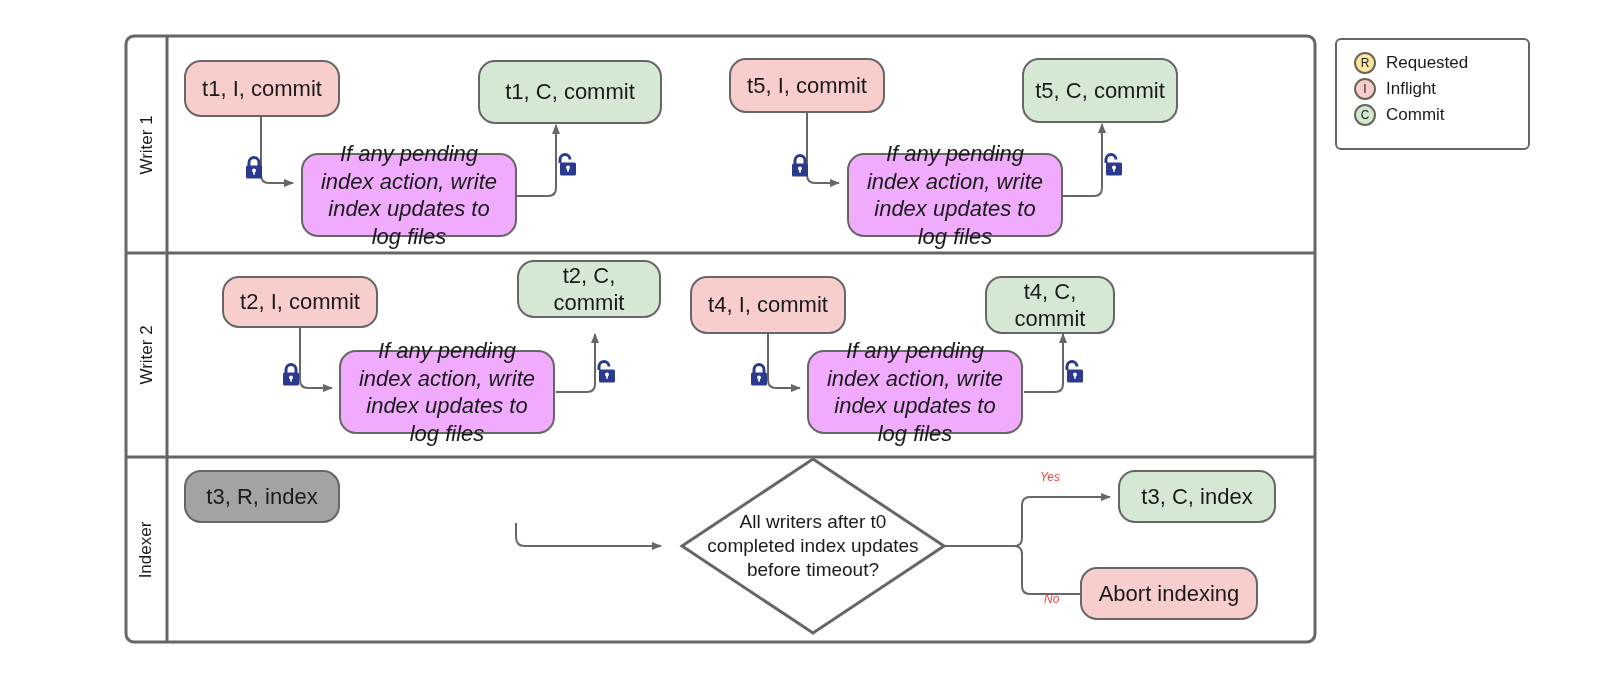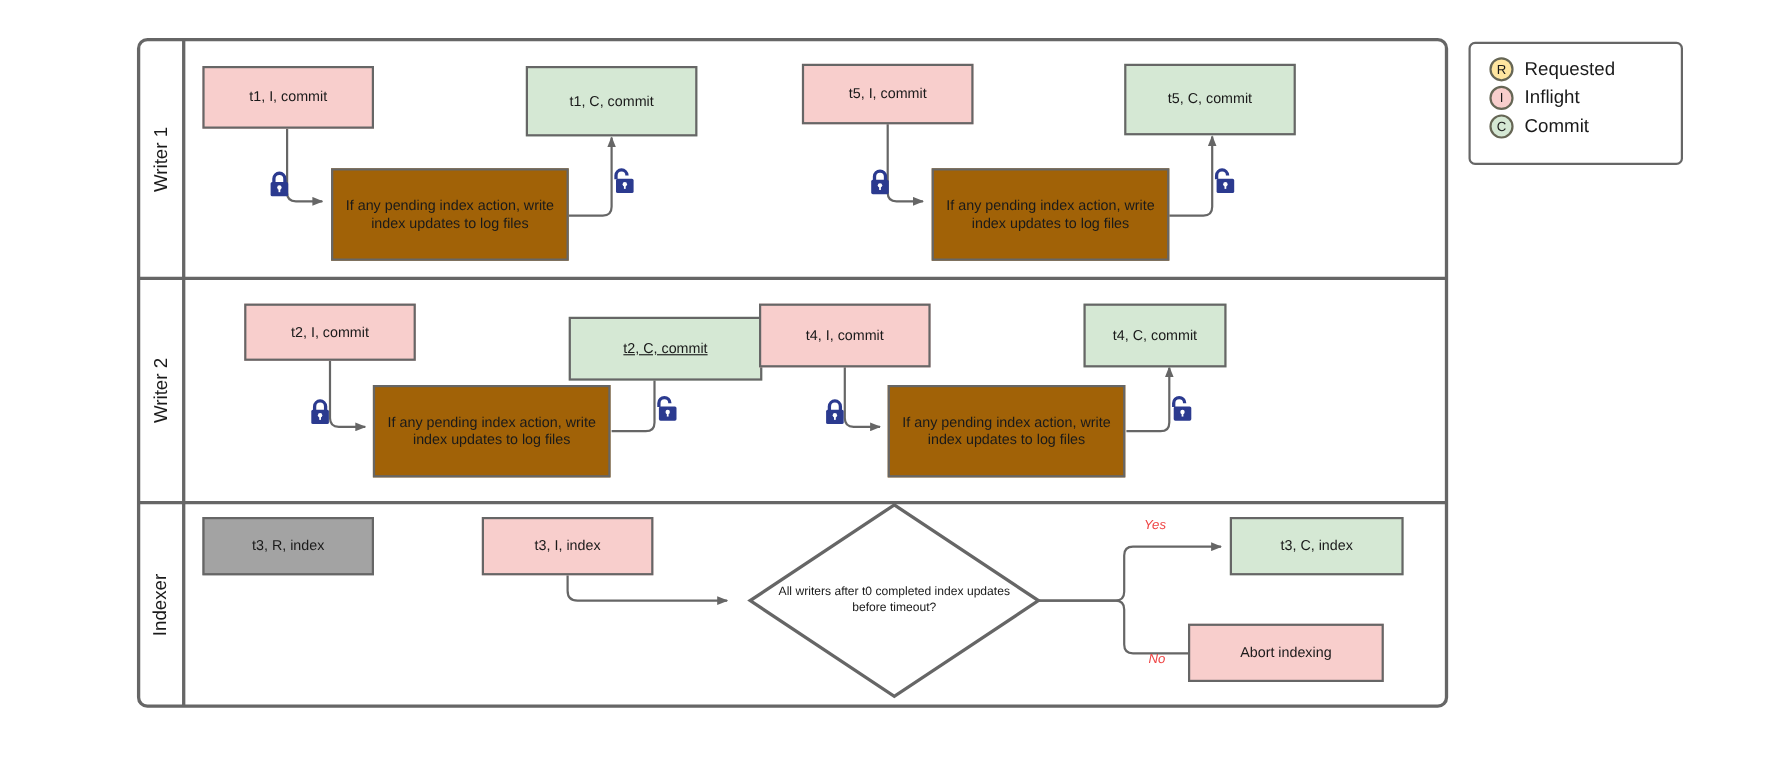--- a/index.html
+++ b/index.html
@@ -1,36 +1,36 @@
 <!DOCTYPE html>
 <html><head>
 <meta charset="utf-8">
 <style>
   html,body{margin:0;padding:0;background:#ffffff;}
   body{width:1609px;height:700px;font-family:"Liberation Sans",sans-serif;overflow:hidden;}
   #stage{position:relative;width:1609px;height:700px;}
 
   svg.layer{position:absolute;left:0;top:0;width:1609px;height:700px;overflow:visible;}
 
-  .node{position:absolute;box-sizing:border-box;border:2px solid #666666;border-radius:0;
+  .node{position:absolute;box-sizing:border-box;border:2px solid #666666;border-radius:17px;
         display:flex;align-items:center;justify-content:center;text-align:center;
-        font-size:13px;color:#1a1a1a;line-height:1.25;padding:4px 8px;}
+        font-size:22px;color:#1a1a1a;line-height:1.25;padding:4px 8px;}
   .n-inflight{background:#f8cecc;}
   .n-commit{background:#d5e8d4;}
   .n-requested{background:#a3a3a3;}
-  .n-plain{background:#a16207;}
+  .n-plain{background:#f0abfc;font-style:italic;}
 
   .lane-label{position:absolute;display:flex;align-items:center;justify-content:center;
               font-size:17px;color:#1a1a1a;}
   .lane-label span{transform:rotate(-90deg);white-space:nowrap;}
 
   .edge-label{position:absolute;font-size:12px;color:#ef4444;white-space:nowrap;font-style:italic;}
 
   .diamond-text{position:absolute;display:flex;align-items:center;justify-content:center;
-                text-align:center;font-size:11px;color:#1a1a1a;line-height:1.25;}
+                text-align:center;font-size:19px;color:#1a1a1a;line-height:1.25;}
 
   .legend{position:absolute;box-sizing:border-box;border:2px solid #666666;border-radius:6px;
           background:#ffffff;}
   .legend-row{position:absolute;display:flex;align-items:center;}
   .legend-badge{width:22px;height:22px;border-radius:50%;border:2px solid #666655;
                 display:flex;align-items:center;justify-content:center;
                 font-size:12px;color:#1a1a1a;box-sizing:border-box;}
   .lb-requested{background:#ffe6a0;}
   .lb-inflight{background:#f8cecc;}
   .lb-commit{background:#d5e8d4;}
@@ -82,21 +82,21 @@
   </div>
   <div class="lane-label" style="left:126px;top:253px;width:41px;height:204px;">
     <span>Writer 2</span>
   </div>
   <div class="lane-label" style="left:126px;top:457px;width:41px;height:185px;">
     <span>Indexer</span>
   </div>
 
   <div class="node n-inflight" style="left:184px;top:60px;width:156px;height:57px;">t1, I, commit</div>
 
-  <div class="node n-commit" style="left:478px;top:60px;width:156px;height:64px;">t1, C, commit</div>
+  <div class="node n-commit" style="left:478px;top:60px;width:184px;height:64px;">t1, C, commit</div>
 
   <div class="node n-plain" style="left:301px;top:153px;width:216px;height:84px;">If any pending index action, write index updates to log files</div>
 
   <div class="node n-inflight" style="left:729px;top:58px;width:156px;height:55px;">t5, I, commit</div>
 
   <div class="node n-commit" style="left:1022px;top:58px;width:156px;height:65px;">t5, C, commit</div>
 
   <div class="node n-plain" style="left:847px;top:153px;width:216px;height:84px;">If any pending index action, write index updates to log files</div>
 
   <div class="lockwrap" style="left:241px;top:154px;">
@@ -127,21 +127,21 @@
     <svg width="26" height="26" viewBox="0 0 26 26">
       <path d="M7,12 L7,8.5 A5,5 0 0 1 17,8.5" fill="none" stroke="#2b3a8f" stroke-width="3"></path>
       <rect x="7" y="11.5" width="16" height="13" rx="1.5" fill="#2b3a8f"></rect>
       <circle cx="15" cy="16.5" r="2" fill="#ffffff"></circle>
       <rect x="14.2" y="16.5" width="1.6" height="4.2" fill="#ffffff"></rect>
     </svg>
   </div>
 
   <div class="node n-inflight" style="left:222px;top:276px;width:156px;height:52px;text-align:center;">t2, I, commit</div>
 
-  <div class="node n-commit" style="left:517px;top:288px;width:176px;height:58px;text-decoration:underline;">t2, C, commit</div>
+  <div class="node n-commit" style="left:517px;top:260px;width:144px;height:58px;">t2, C, commit</div>
 
   <div class="node n-plain" style="left:339px;top:350px;width:216px;height:84px;">If any pending index action, write index updates to log files</div>
 
   <div class="node n-inflight" style="left:690px;top:276px;width:156px;height:58px;">t4, I, commit</div>
 
   <div class="node n-commit" style="left:985px;top:276px;width:130px;height:58px;">t4, C, commit</div>
 
   <div class="node n-plain" style="left:807px;top:350px;width:216px;height:84px;">If any pending index action, write index updates to log files</div>
 
   <div class="lockwrap" style="left:278px;top:361px;">
@@ -172,21 +172,20 @@
     <svg width="26" height="26" viewBox="0 0 26 26">
       <path d="M7,12 L7,8.5 A5,5 0 0 1 17,8.5" fill="none" stroke="#2b3a8f" stroke-width="3"></path>
       <rect x="7" y="11.5" width="16" height="13" rx="1.5" fill="#2b3a8f"></rect>
       <circle cx="15" cy="16.5" r="2" fill="#ffffff"></circle>
       <rect x="14.2" y="16.5" width="1.6" height="4.2" fill="#ffffff"></rect>
     </svg>
   </div>
 
   <div class="node n-requested" style="left:184px;top:470px;width:156px;height:53px;">t3, R, index</div>
 
-  <div class="node n-inflight" style="left:438px;top:470px;width:156px;height:53px;">t3, I, index</div>
 
   <div class="diamond-text" style="left:703px;top:502px;width:220px;height:88px;">All writers after t0 completed index updates before timeout?</div>
 
   <div class="edge-label" style="left:1040px;top:470px;">Yes</div>
 
   <div class="edge-label" style="left:1044px;top:592px;">No</div>
 
   <div class="node n-commit" style="left:1118px;top:470px;width:158px;height:53px;">t3, C, index</div>
 
   <div class="node n-inflight" style="left:1080px;top:567px;width:178px;height:53px;">Abort indexing</div>

